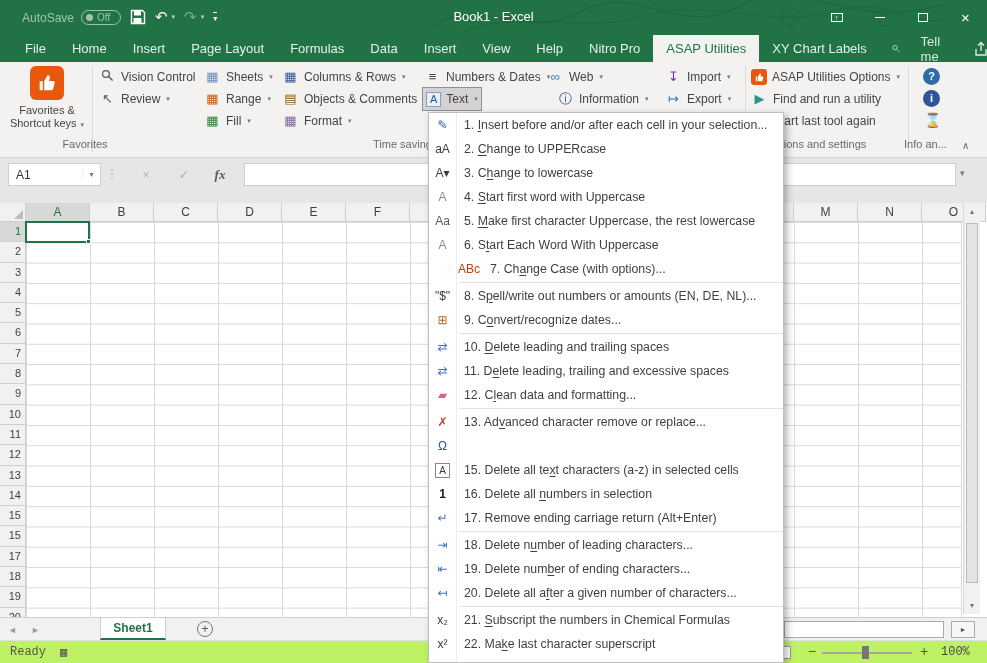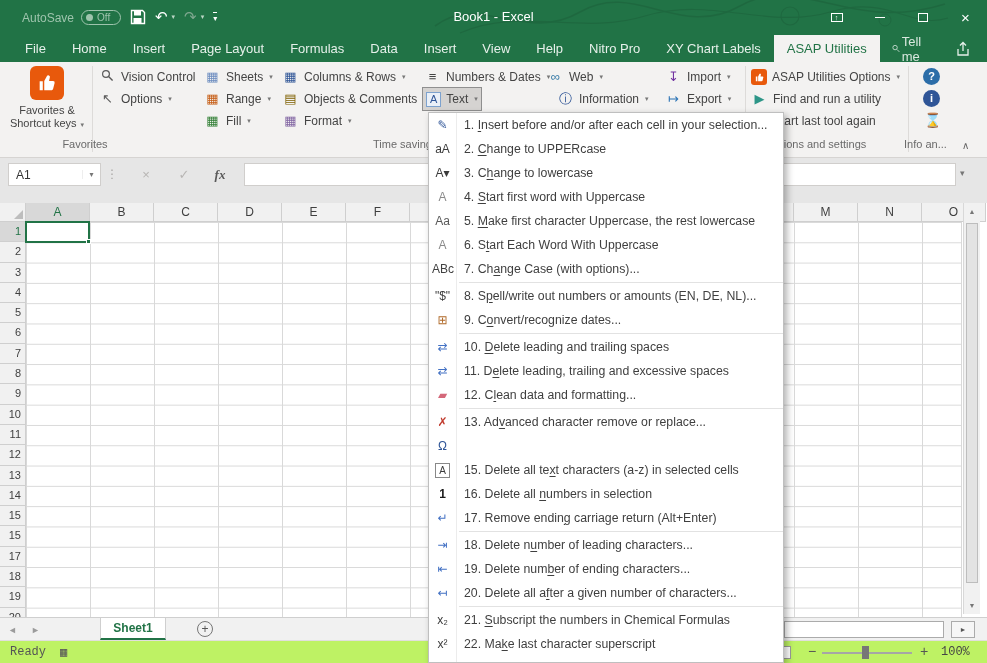--- a/index.html
+++ b/index.html
@@ -28,21 +28,21 @@
   .minbar{width:10px;height:1px;background:#fff;}
   .maxbox{width:10px;height:9px;border:1px solid #fff;}
   .closex{font-size:15px;}
 
   
   .tabbar{position:absolute;left:0;top:35px;width:987px;height:27px;background:#217346;
           display:flex;align-items:stretch;font-size:13px;color:#e6f0ea;}
   .tabstrip{display:flex;align-items:stretch;margin-left:12px;}
   .tab{display:flex;align-items:center;padding:0 13px;white-space:nowrap;}
   .tab.active{background:#f3f2f1;color:#217346;}
-  .tellme{display:flex;align-items:center;gap:2px;padding:0 12px;color:#d9e8df;}
+  .tellme{display:flex;align-items:center;gap:21px;padding:0 12px;color:#d9e8df;}
   .sharebtn{margin-left:auto;display:flex;align-items:center;padding:0 16px;}
 
   
   .ribbon{position:absolute;left:0;top:62px;width:987px;height:96px;background:#f3f2f1;
           border-bottom:1px solid #d6d4d2;font-size:12px;color:#444;}
   .vsep{position:absolute;top:4px;height:86px;width:1px;background:#dddbd9;}
   .rbtn{position:absolute;height:22px;display:flex;align-items:center;gap:5px;
         padding:0 3px;white-space:nowrap;}
   .rbtn .ric{width:17px;text-align:center;font-size:13px;line-height:16px;flex:0 0 17px;}
   .dd{font-size:7px;color:#777;margin-left:1px;}
@@ -202,22 +202,22 @@
         <div class="tab">File</div>
         <div class="tab">Home</div>
         <div class="tab">Insert</div>
         <div class="tab">Page Layout</div>
         <div class="tab">Formulas</div>
         <div class="tab">Data</div>
         <div class="tab">Insert</div>
         <div class="tab">View</div>
         <div class="tab">Help</div>
         <div class="tab">Nitro Pro</div>
+        <div class="tab active">ASAP Utilities</div>
         <div class="tab">XY Chart Labels</div>
-        <div class="tab active">ASAP Utilities</div>
       </div>
     <div class="tellme">
       <svg width="13" height="13" viewBox="0 0 13 13">
         <circle cx="5" cy="5" r="3.6" stroke="#d9e8df" stroke-width="1.3" fill="none"></circle>
         <line x1="8" y1="8" x2="12" y2="12" stroke="#d9e8df" stroke-width="1.3"></line>
       </svg>
       <span>Tell me</span>
     </div>
     <div class="sharebtn">
       <svg width="16" height="16" viewBox="0 0 16 16">
@@ -245,21 +245,21 @@
 
     <div class="rbtn" style="left:96px;top:4px">
       <span class="ric"><svg width="13" height="13" viewBox="0 0 13 13">
             <circle cx="5" cy="5" r="3.4" stroke="#5a5a5a" stroke-width="1.2" fill="none"></circle>
             <line x1="7.8" y1="7.8" x2="11.6" y2="11.6" stroke="#5a5a5a" stroke-width="1.4"></line>
           </svg></span>
       <span>Vision Control</span>
     </div>
     <div class="rbtn" style="left:96px;top:26px">
       <span class="ric" style="color:#5a5a5a">↖</span>
-      <span>Options</span>
+      <span>Review</span>
       <span class="dd">▾</span>
     </div>
 
     <div class="rbtn" style="left:201px;top:4px">
       <span class="ric" style="color:#6a8bbf">▦</span>
       <span>Sheets</span>
       <span class="dd">▾</span>
     </div>
     <div class="rbtn" style="left:201px;top:26px">
       <span class="ric" style="color:#c55a11">▦</span>
@@ -476,21 +476,21 @@
         </div>
         <div class="mi">
           <span class="mic" style="color: rgb(89, 89, 89);">Aa</span>
           <span class="mlbl">5. <u>M</u>ake first character Uppercase, the rest lowercase</span>
         </div>
         <div class="mi">
           <span class="mic" style="color: rgb(138, 138, 138);">A</span>
           <span class="mlbl">6. S<u>t</u>art Each Word With Uppercase</span>
         </div>
         <div class="mi">
-          <span class="mic" style="color: #404040;">ABc</span>
+          <span class="mic" style="color: #c2410c; margin-left: 26px;">ABc</span>
           <span class="mlbl">7. Ch<u>a</u>nge Case (with options)...</span>
         </div>
         <div class="msep"></div>
         <div class="mi">
           <span class="mic" style="color: rgb(59, 59, 59);">"$"</span>
           <span class="mlbl">8. S<u>p</u>ell/write out numbers or amounts (EN, DE, NL)...</span>
         </div>
         <div class="mi">
           <span class="mic" style="color: rgb(176, 106, 42);">⊞</span>
           <span class="mlbl">9. C<u>o</u>nvert/recognize dates...</span>

